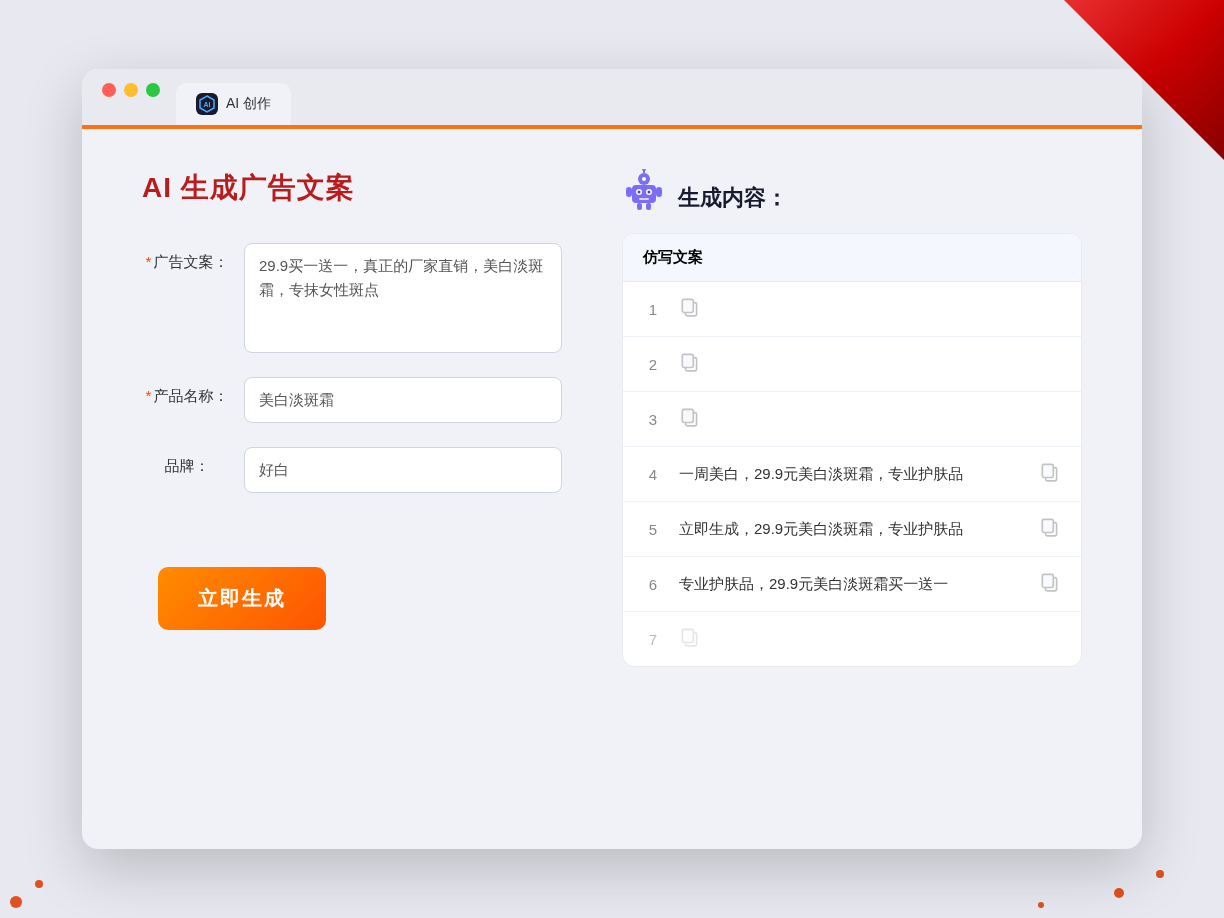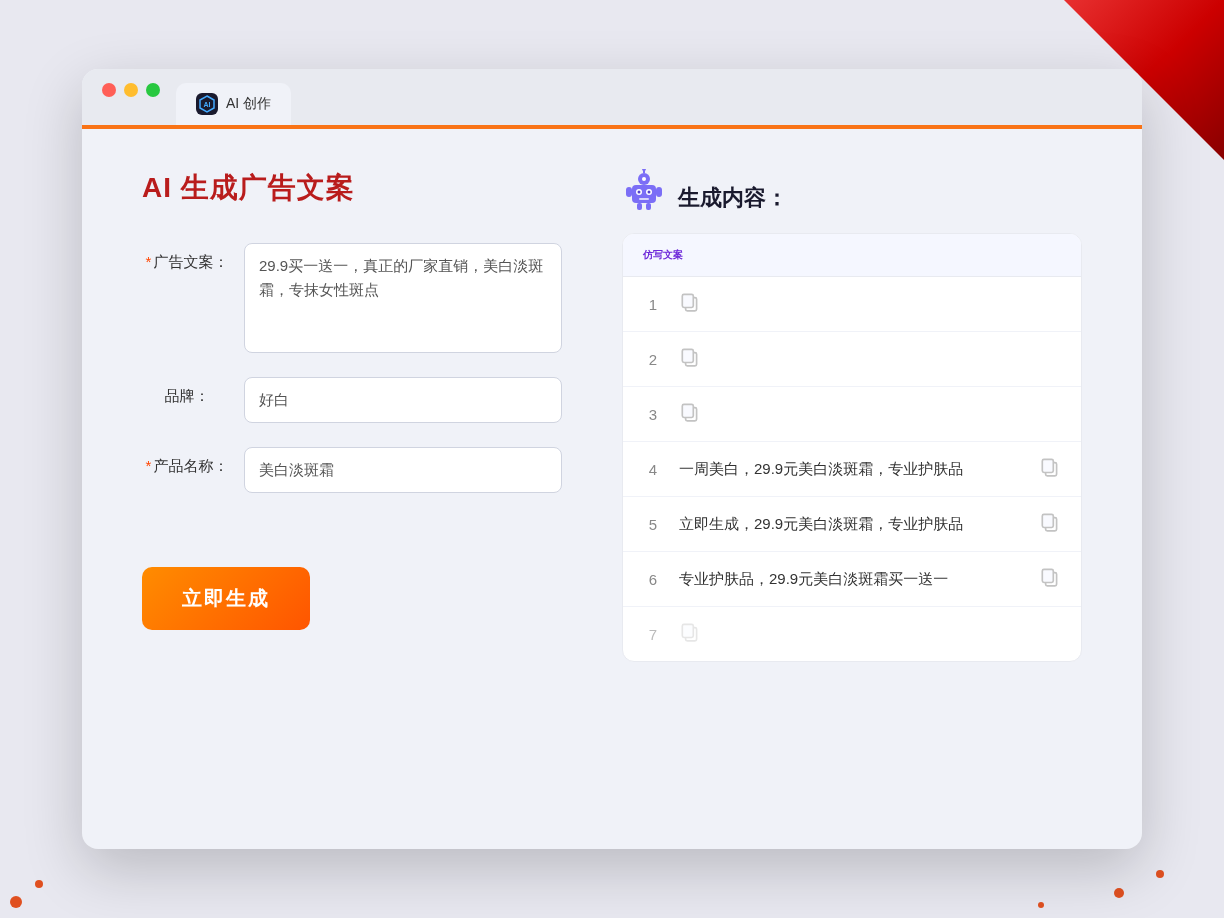--- a/index.html
+++ b/index.html
@@ -202,20 +202,21 @@
       background: linear-gradient(135deg, #ff8c00, #ff5500);
       color: #fff;
       border: none;
       border-radius: 10px;
       padding: 18px 40px;
       font-size: 20px;
       font-weight: 600;
       cursor: pointer;
       letter-spacing: 2px;
       font-family: Liberation Sans, sans-serif;
+      margin-left: 16px;
     }
 
     
     .right-panel {
       flex: 1;
     }
     .result-header {
       display: flex;
       align-items: flex-end;
       gap: 12px;
@@ -234,23 +235,23 @@
 
     .result-table {
       background: #fff;
       border-radius: 12px;
       overflow: hidden;
       border: 1px solid #e8eaf0;
     }
     .result-table-header {
       background: #f5f7ff;
       padding: 14px 20px;
-      font-size: 10px;
+      font-size: 15px;
       font-weight: 600;
-      color: #6d28d9;
+      color: #000000;
       border-bottom: 1px solid #e8eaf0;
     }
     .result-row {
       display: flex;
       align-items: center;
       padding: 14px 20px;
       border-bottom: 1px solid #f0f2f8;
       gap: 16px;
     }
     .result-row:last-child {
@@ -320,33 +321,33 @@
       
       <div class="form-group">
         <div class="form-label">
           <span class="required">*</span><span>广告文案：</span>
         </div>
         <textarea class="form-input" style="">29.9买一送一，真正的厂家直销，美白淡斑霜，专抹女性斑点</textarea>
       </div>
 
       
       <div class="form-group">
-        <div class="form-label">品牌：</div>
-        <input type="text" class="form-input" value="好白" style="">
-      </div>
-
-      
-      <div class="form-group">
         <div class="form-label">
           <span class="required">*</span><span>产品名称：</span>
         </div>
         <input type="text" class="form-input" value="美白淡斑霜" style="">
       </div>
 
       
+      <div class="form-group">
+        <div class="form-label">品牌：</div>
+        <input type="text" class="form-input" value="好白" style="">
+      </div>
+
+      
       <button class="generate-btn">立即生成</button>
     </div>
 
     <div class="right-panel">
       <div class="result-header">
 
         <svg class="robot-icon" viewBox="0 0 44 44">
           <circle cx="22" cy="10" r="6" fill="#7b6ef6"></circle>
           <circle cx="22" cy="10" r="2" fill="#fff"></circle>
 

